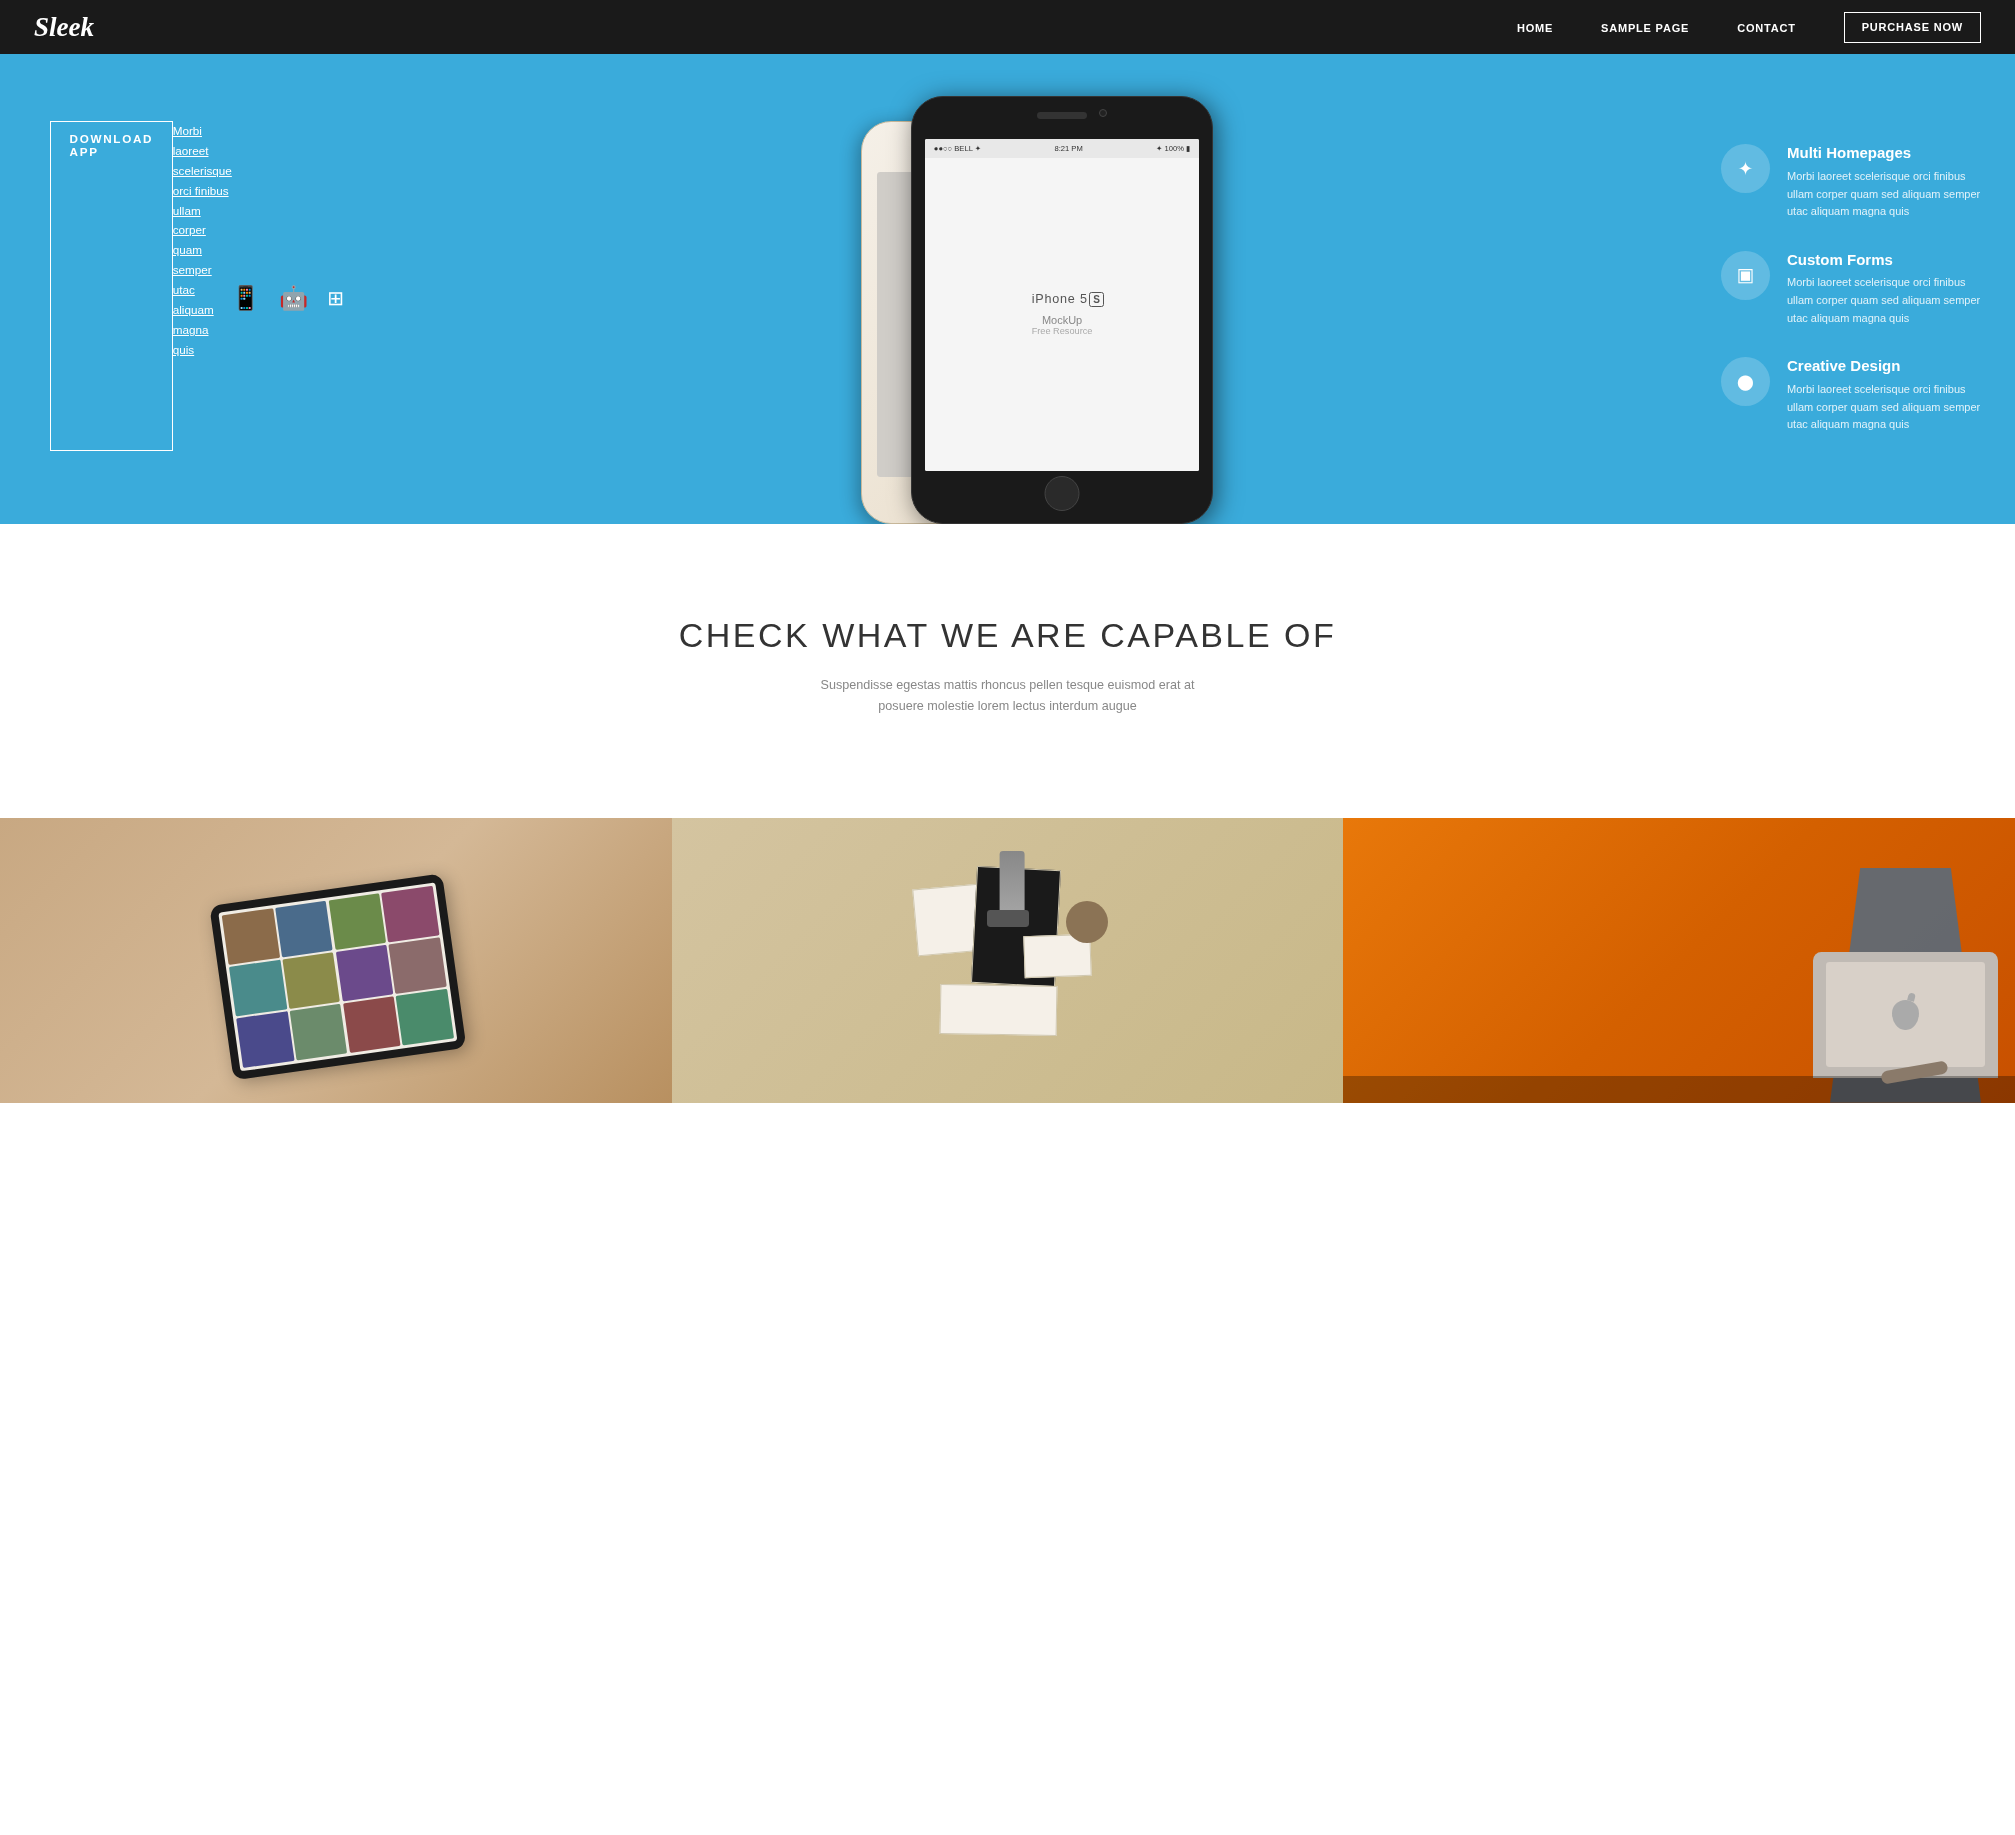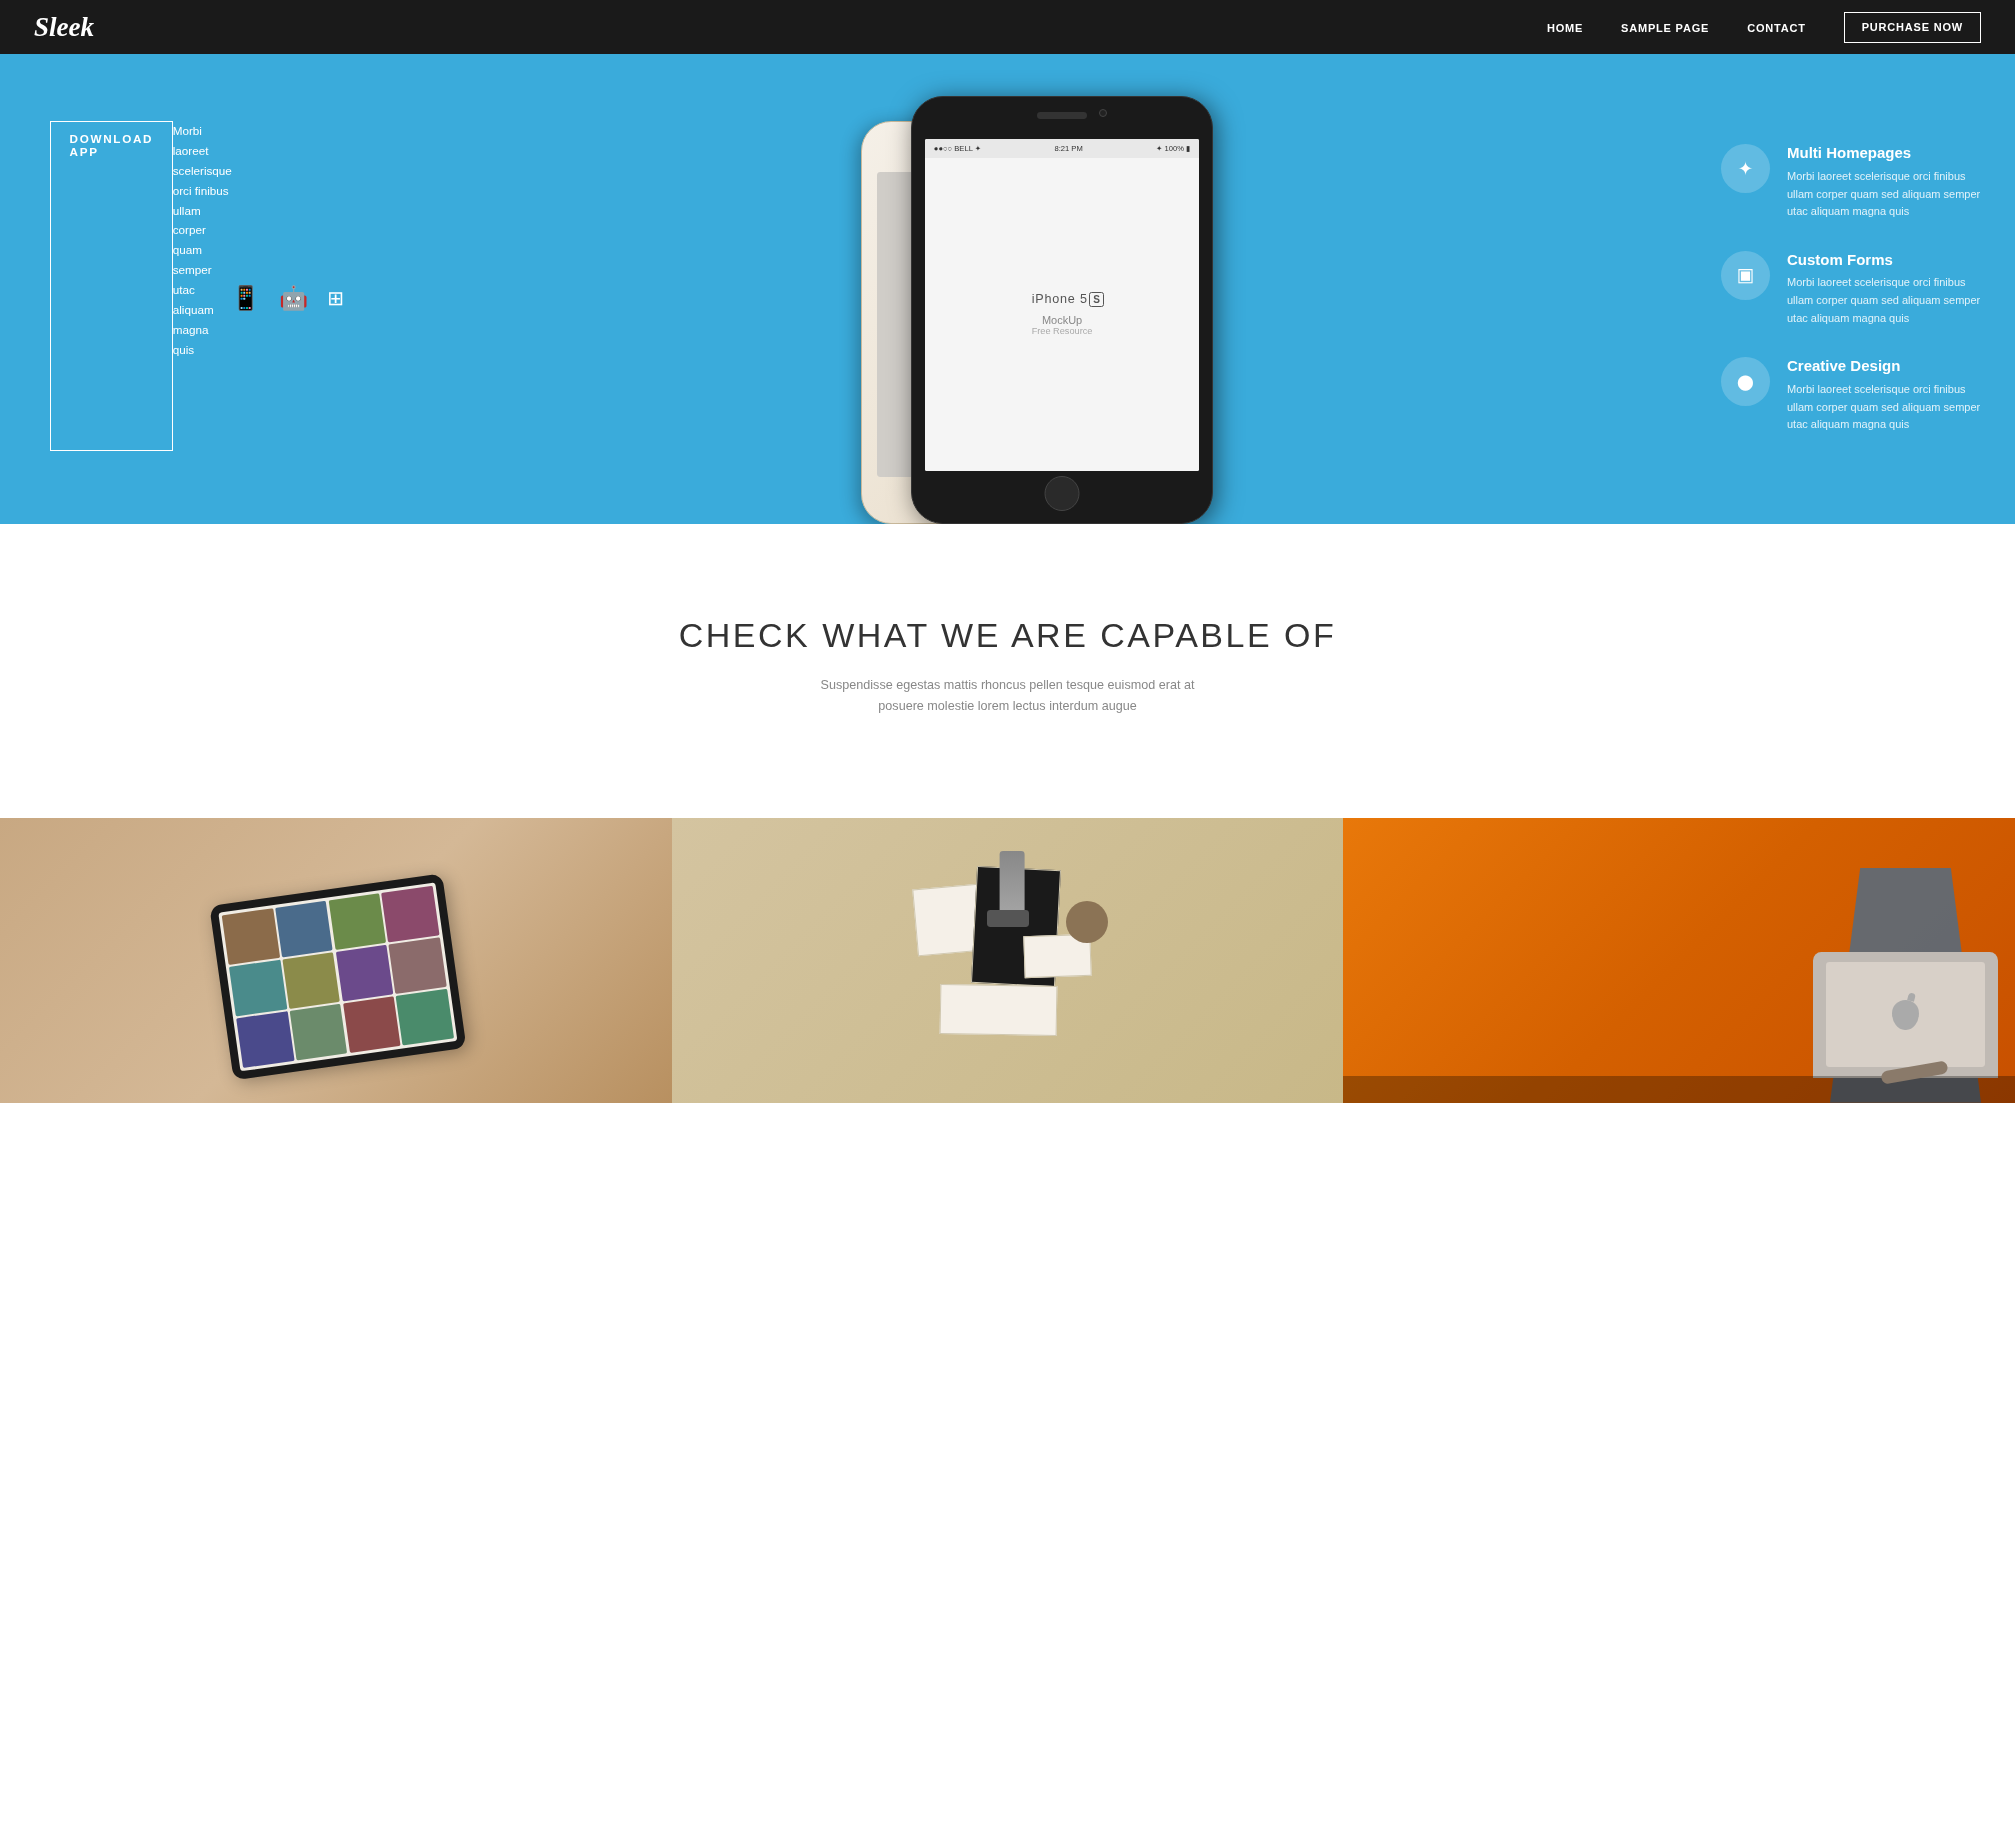--- a/index.html
+++ b/index.html
@@ -12,21 +12,21 @@
       align-items: center;
       justify-content: space-between;
       padding: 0 34px;
       height: 54px;
       position: relative;
       z-index: 10;
     }
     .nav-links {
       display: flex;
       align-items: center;
-      gap: 38px;
+      gap: 48px;
       list-style: none;
     }
     .nav-links li a {
       color: #fff;
       text-decoration: none;
       font-size: 11px;
       font-weight: 600;
       letter-spacing: 0.8px;
       text-transform: uppercase;
     }
@@ -69,20 +69,21 @@
       padding: 10px 18.5px;
       margin-bottom: 23.5px;
       width: fit-content;
       text-transform: uppercase;
     }
     .hero-desc {
       font-size: 11.7px;
       line-height: 1.7;
       color: #fff;
       margin-bottom: 30px;
+      text-decoration: underline;
     }
     .platform-icons {
       display: flex;
       gap: 18.5px;
       align-items: center;
     }
     .platform-icon {
       font-size: 22px;
       color: #fff;
     }

